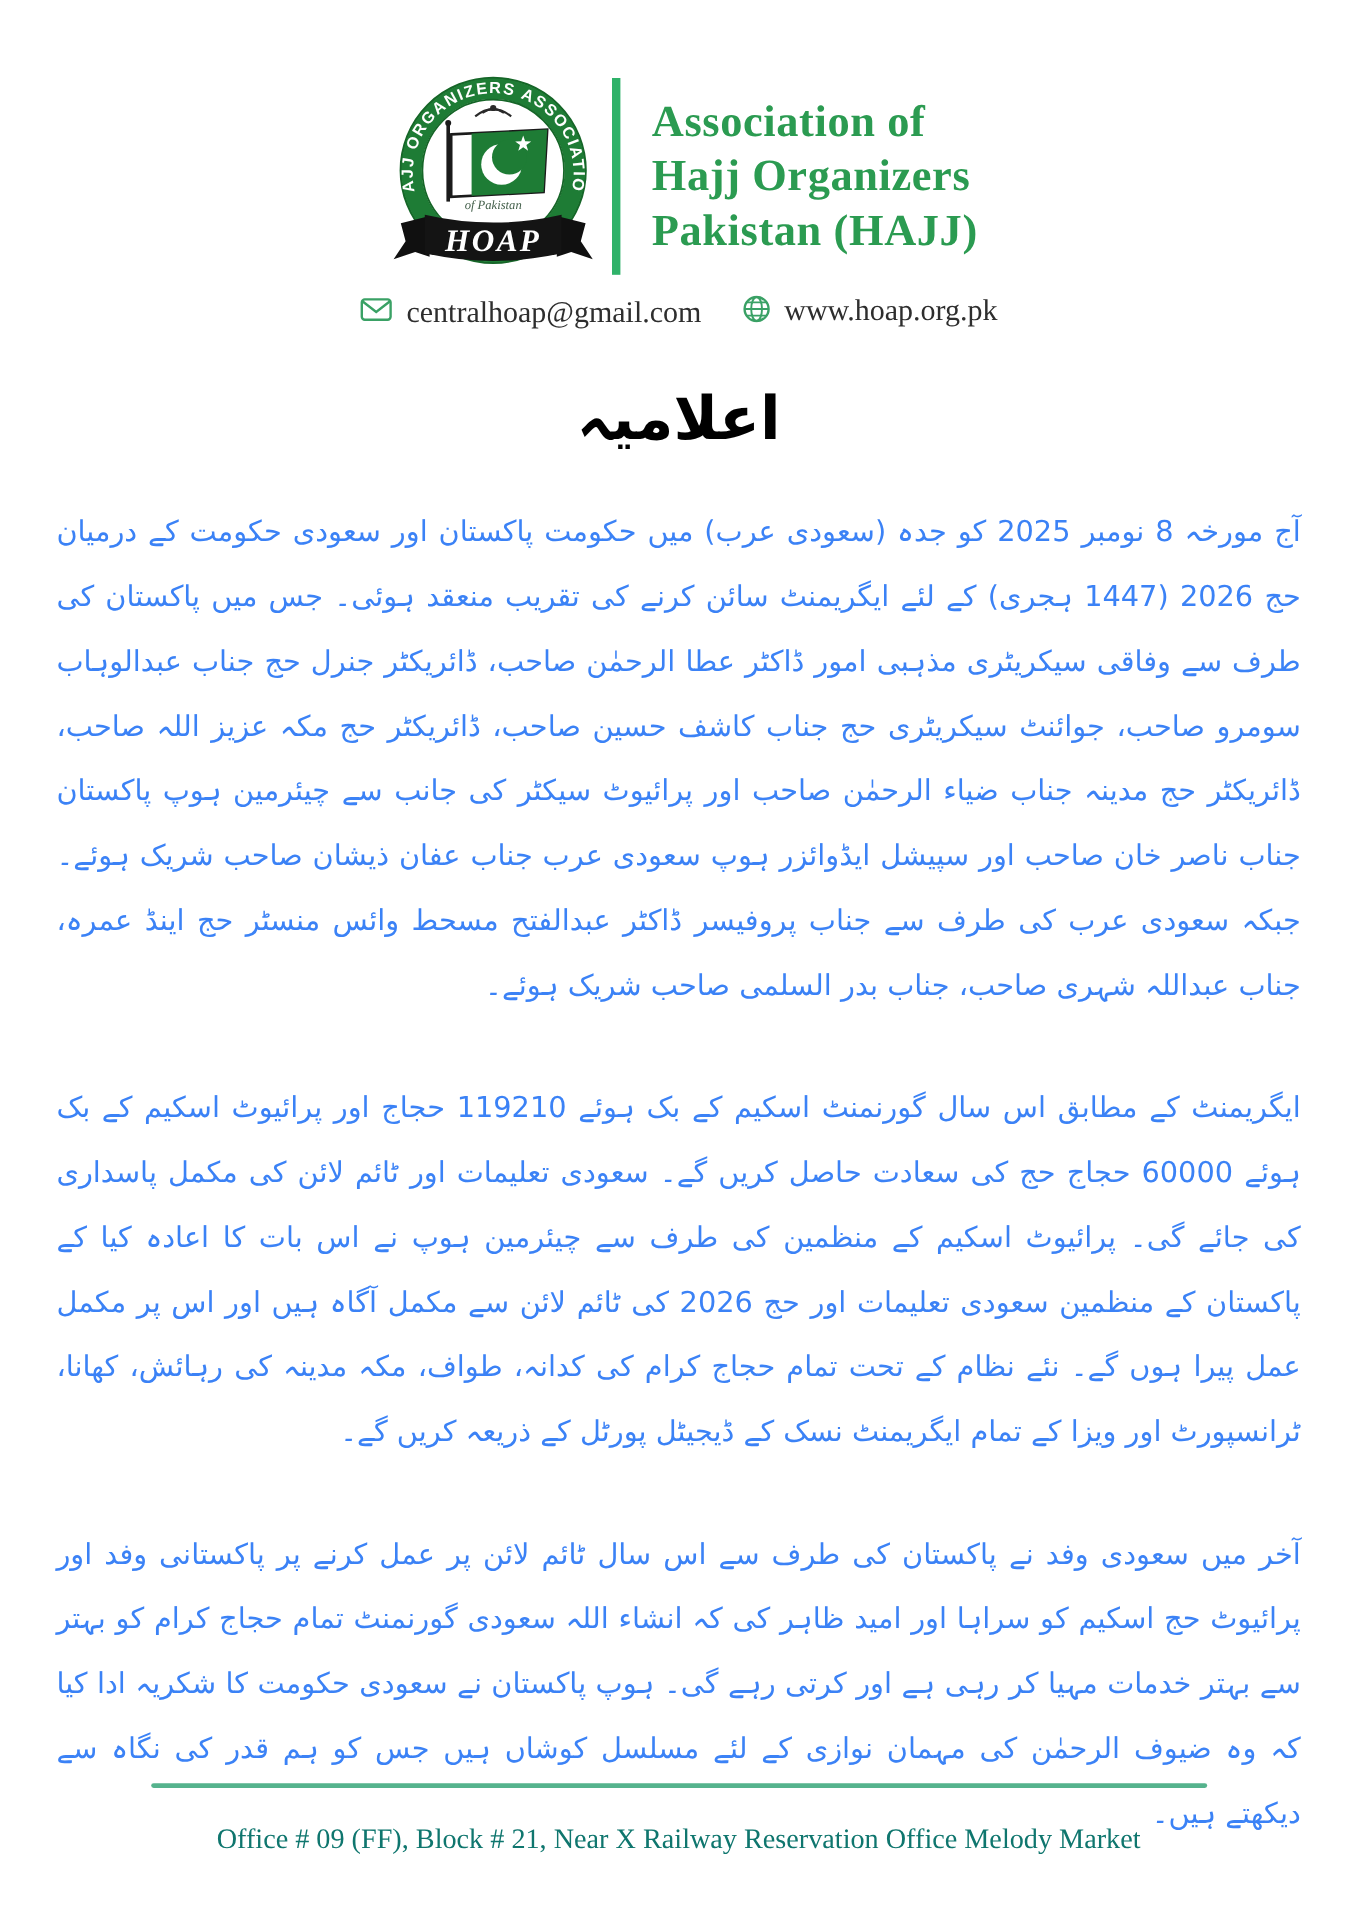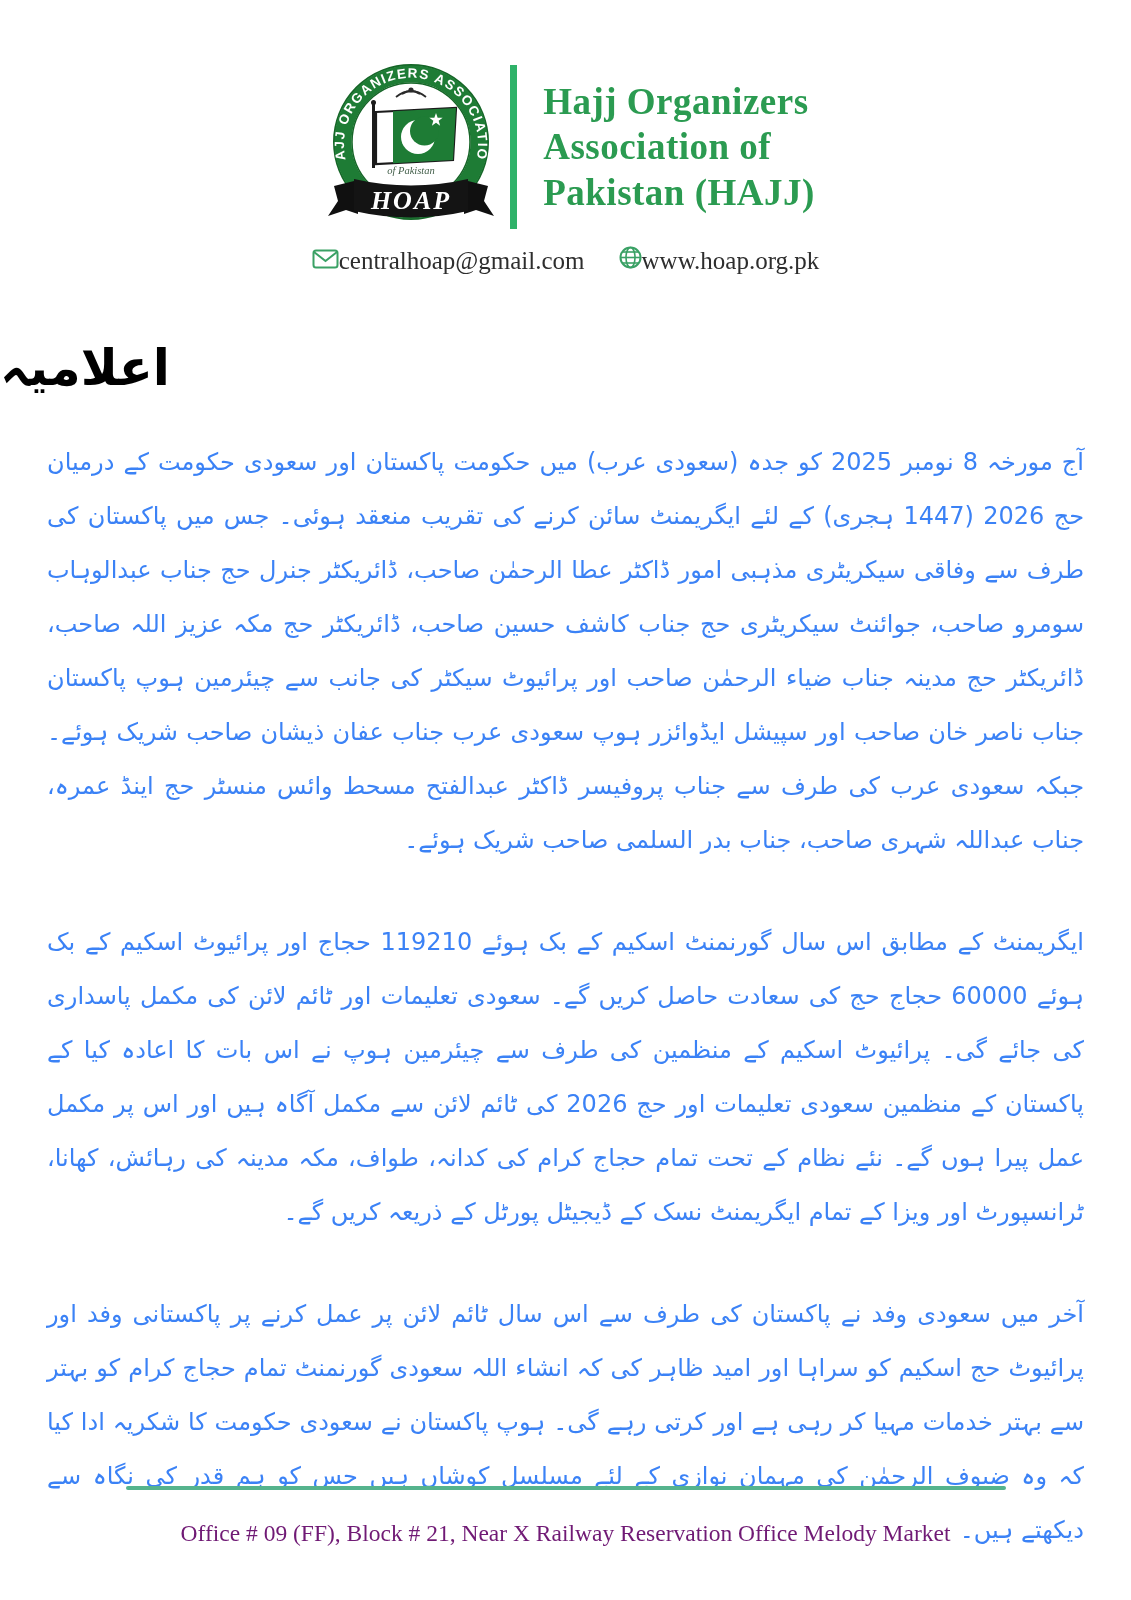--- a/index.html
+++ b/index.html
@@ -35,28 +35,28 @@
     letter-spacing: 0.5px;
   }
   .contact-row {
     display: flex;
     justify-content: center;
     align-items: center;
     margin-top: 12px;
     font-size: 25px;
     color: #2e2e2e;
   }
-  .contact-item { display: flex; align-items: center; }
+  .contact-item { display: flex; gap: 12px; }
   .contact-gap { width: 34px; }
   .contact-link { color: #2e2e2e; text-decoration: none; }
 
   
   .doc-title {
-    text-align: left;
-    margin-top: 64px;
+    text-align: center;
+    margin-top: 44px;
     font-family: "DejaVu Sans", sans-serif;
     font-size: 50px;
     font-weight: bold;
     color: #000000;
   }
 
   
   .body-text { padding: 0 47px; margin-top: 38px; }
   p.urdu {
     direction: rtl;
@@ -75,21 +75,21 @@
     width: 880px; height: 4px;
     background: #55b38d;
     margin: 0 auto;
     border-radius: 2px;
   }
   .address {
     margin-top: 26px;
     text-align: center;
     font-size: 23.5px;
     line-height: 1.45;
-    color: #701a75;
+    color: #0f766e;
   }
 
   .icon { display: inline-block; }
 </style>
 </head>
 <body>
 
 <div class="page">
 
   <div class="header-row">
@@ -134,22 +134,22 @@
           <polygon points="172,126 148,120 148,154 160,150 178,156 168,141" fill="#101010"></polygon>
           <path d="M38,119 Q95,132 152,119 L152,151 Q95,164 38,151 Z" fill="#141414"></path>
           <text x="95" y="149" text-anchor="middle" font-family="Liberation Serif, serif" font-style="italic" font-weight="bold" font-size="26" fill="#ffffff" letter-spacing="2">HOAP</text>
         </g>
       </svg>
     </div>
 
     <div class="v-divider"></div>
 
     <div class="org-name">
+      <div>Association of</div>
       <div>Hajj Organizers</div>
-      <div>Association of</div>
       <div>Pakistan (HAJJ)</div>
     </div>
   </div>
 
   <div class="contact-row">
     <div class="contact-item">
       <span class="icon">
         <svg width="27" height="20" viewBox="0 0 27 20">
           <rect x="1.5" y="1.5" width="24" height="17" rx="2.5" fill="none" stroke="#3aa165" stroke-width="2"></rect>
           <path d="M2,3 L13.5,12 L25,3" fill="none" stroke="#3aa165" stroke-width="2"></path>

